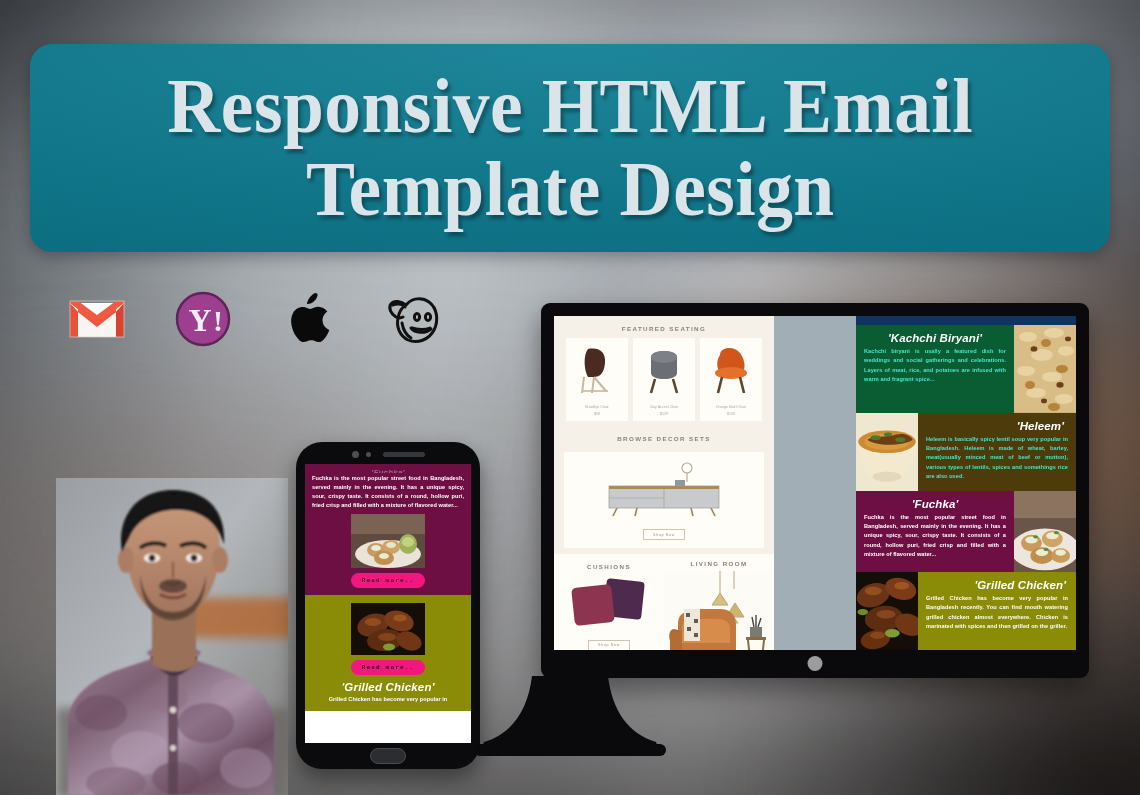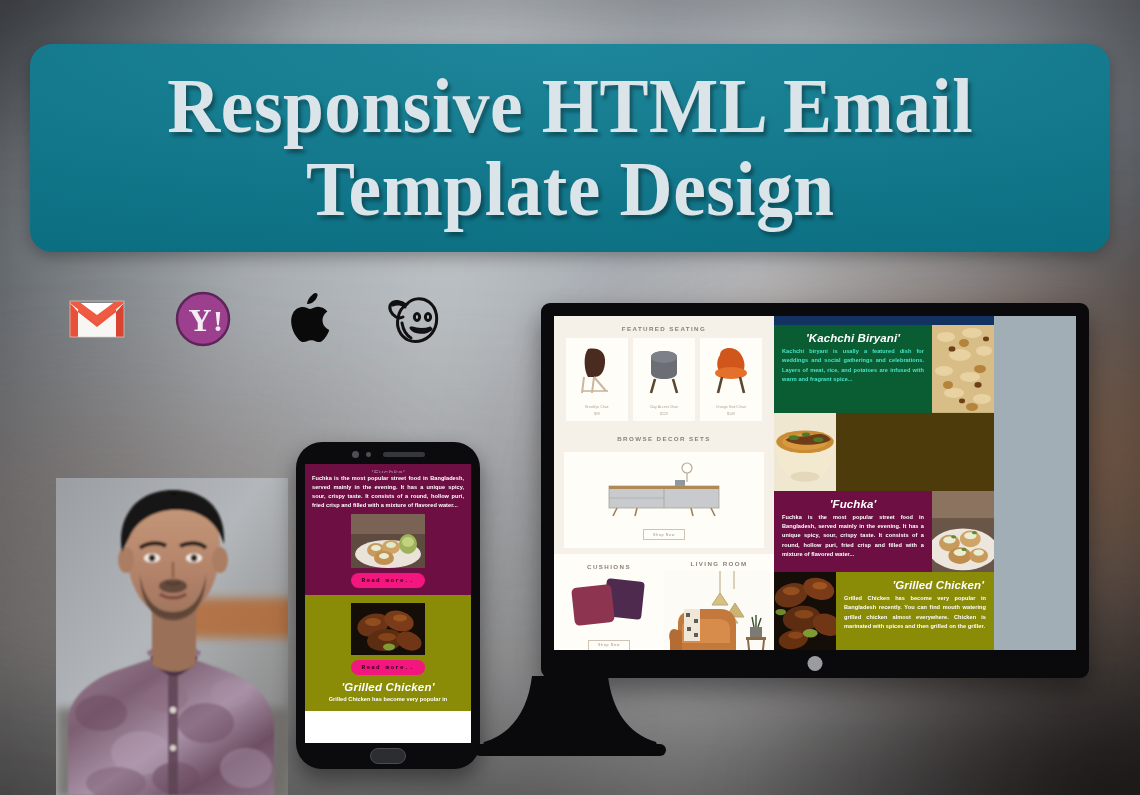--- a/index.html
+++ b/index.html
@@ -124,21 +124,21 @@
     border-radius:9px; padding:13px 13px 28px 13px;
     box-shadow:0 12px 26px rgba(0,0,0,.42);
     position:relative;
   }
   #monitor-btn {
     position:absolute; bottom:7px; left:50%; transform:translateX(-50%);
     width:15px; height:15px; border-radius:50%; background:#9a9ca0;
   }
   #monitor-screen {
     width:100%; height:100%; background:#a2aeb6;
-    display:flex; overflow:hidden; position:relative;
+    display:flex; overflow:hidden; position:relative;justify-content:space-between;
   }
   #stand {
     position:absolute; left:50%; top:676px; transform:translateX(-50%);
     width:220px; height:82px;
   }
 
   
   .decor {
     width:220px; flex:0 0 220px; background:#f6f1e8;
     padding:0; overflow:hidden; position:relative;
@@ -543,20 +543,24 @@
               <ellipse cx="31" cy="28" rx="22" ry="8" fill="#d99a3f"></ellipse>
               <path d="M12 26 C18 22 30 24 40 21 C48 19 54 22 56 26 C48 32 20 33 12 26 Z" fill="#6e3c16"></path>
               <g fill="#4c7a2a">
                 <ellipse cx="20" cy="24" rx="5" ry="2.4"></ellipse>
                   <ellipse cx="44" cy="26" rx="5" ry="2.4"></ellipse>
                 <ellipse cx="32" cy="21" rx="4" ry="2"></ellipse>
               </g>
               <ellipse cx="31" cy="62" rx="14" ry="5" fill="#e3d8bb"></ellipse>
             </svg>
           </div>
+          <div class="food-txt">
+            <div class="food-title white" style="text-align:right;padding-right:4px;">'Heleem'</div>
+            <div class="food-body cyan">Heleem is basically spicy lentil soup very popular in Bangladesh. Heleem is made of wheat, barley, meat(usually minced meat of beef or mutton), various types of lentils, spices and somethings rice are also used.</div>
+          </div>
         </div>
 
         <div class="food-row maroon" style="flex:1 1 25%;">
           <div class="food-txt">
             <div class="food-title white">'Fuchka'</div>
             <div class="food-body white">Fuchka is the most popular street food in Bangladesh, served mainly in the evening. It has a unique spicy, sour, crispy taste. It consists of a round, hollow puri, fried crisp and filled with a mixture of flavored water...</div>
           </div>
           <div class="food-img">
             <svg viewBox="0 0 62 78" preserveAspectRatio="xMidYMid slice">
               <rect width="62" height="78" fill="#6a5648"></rect>

